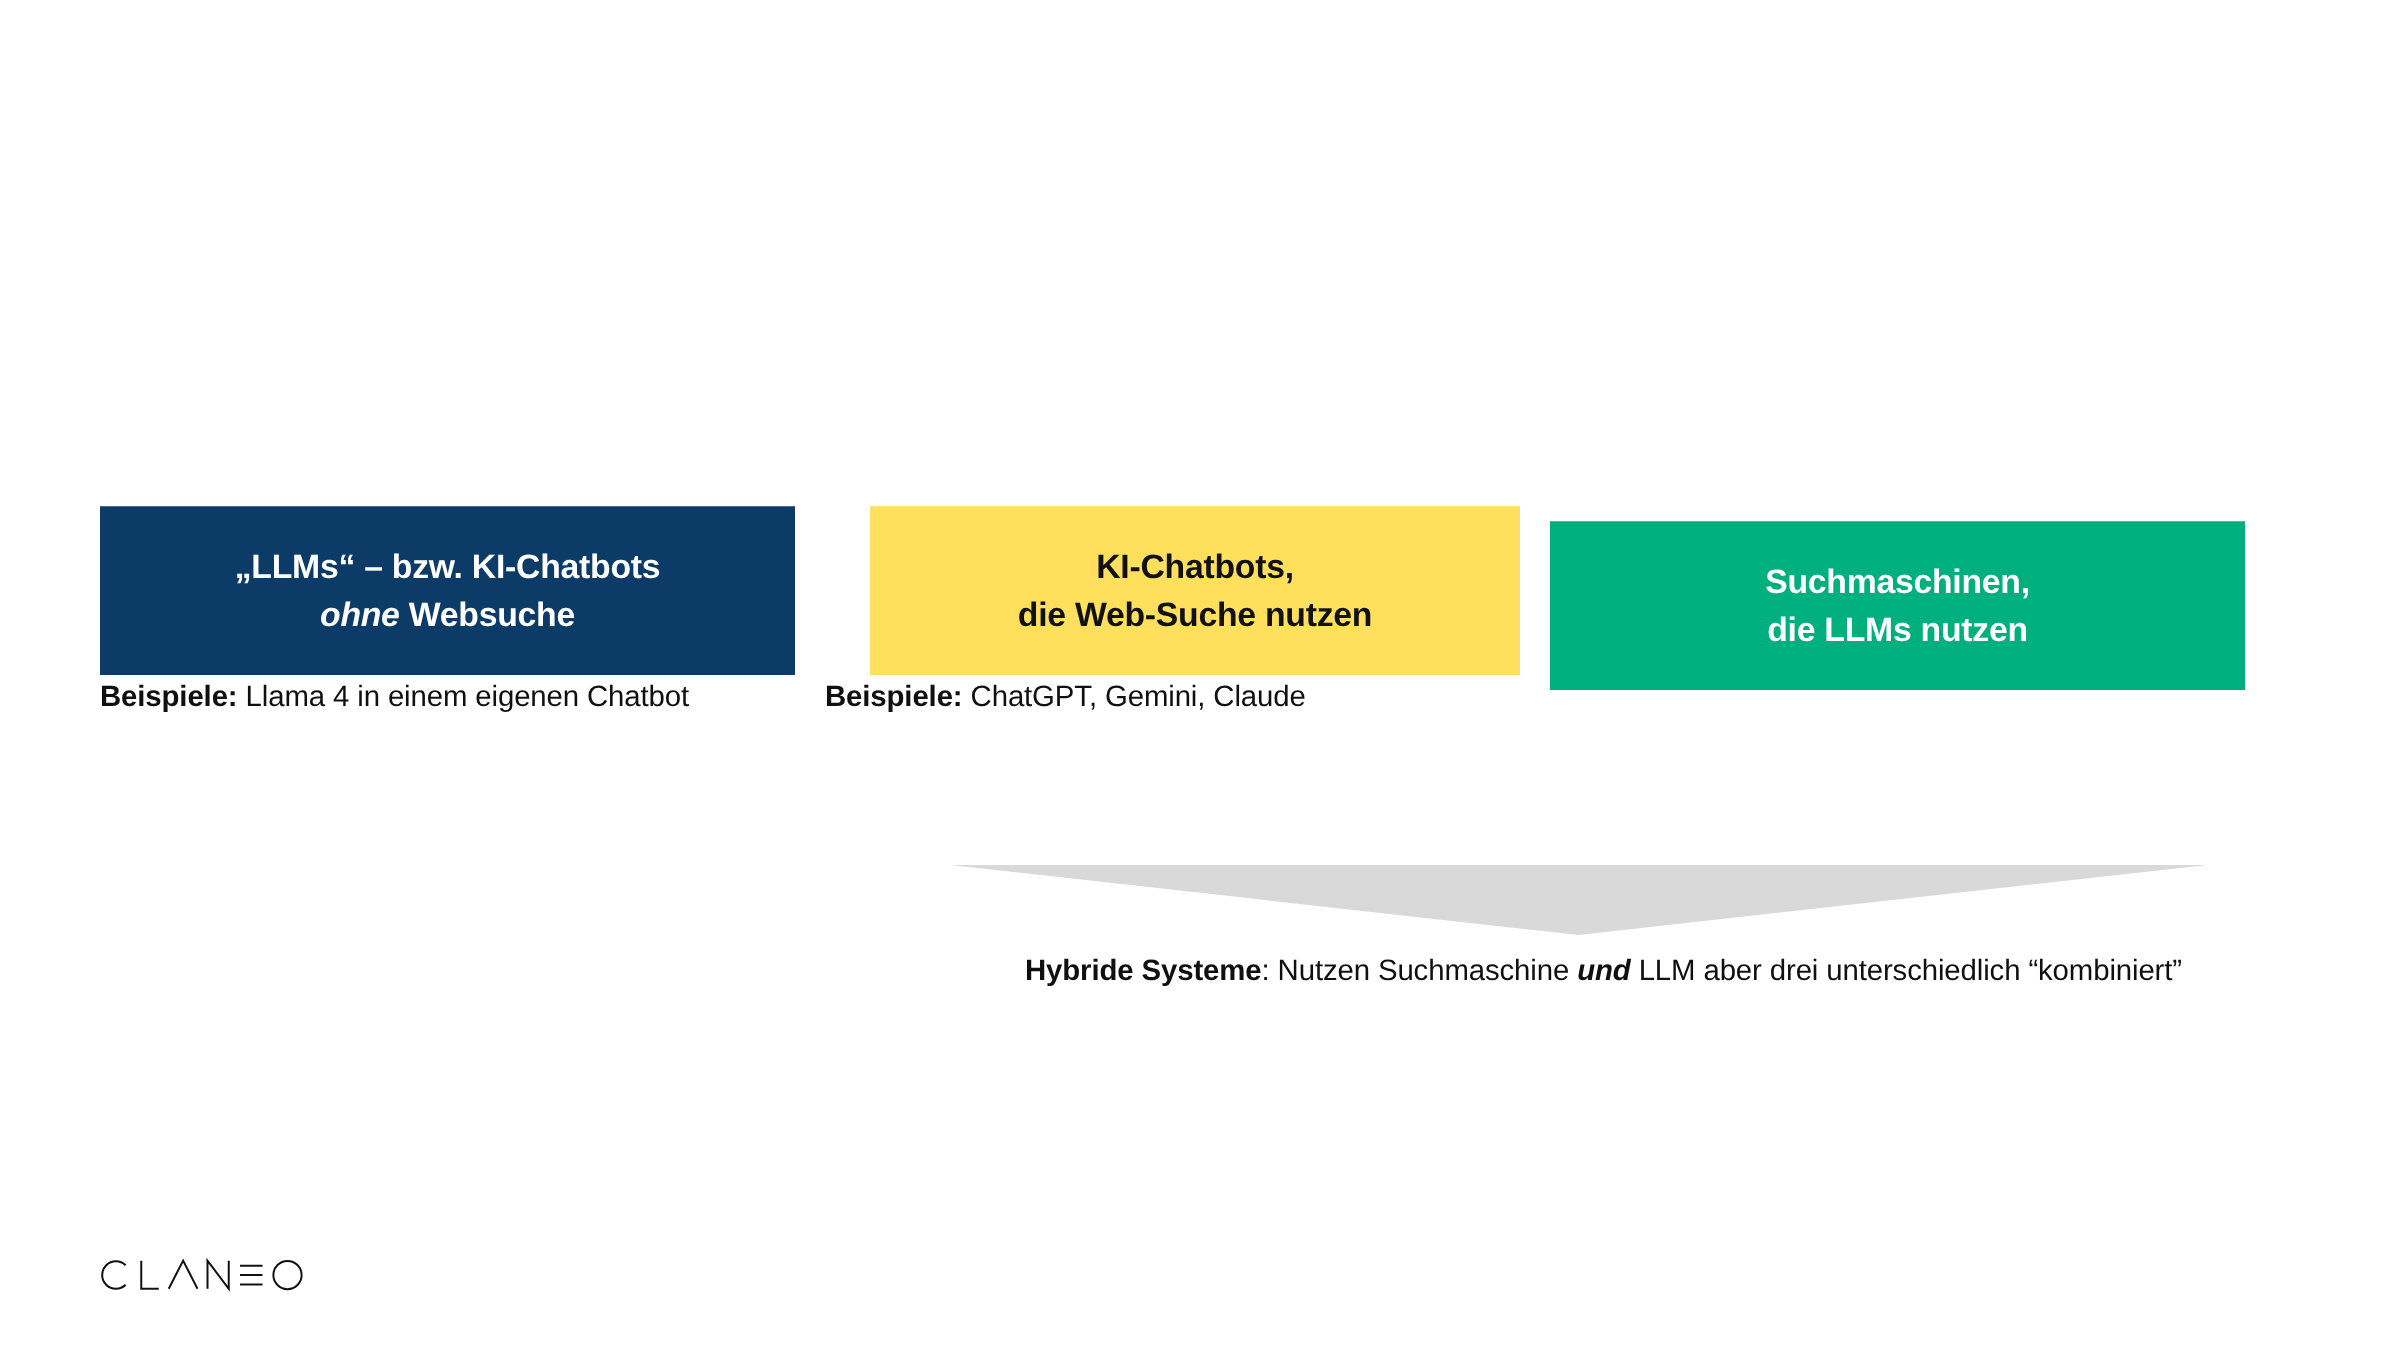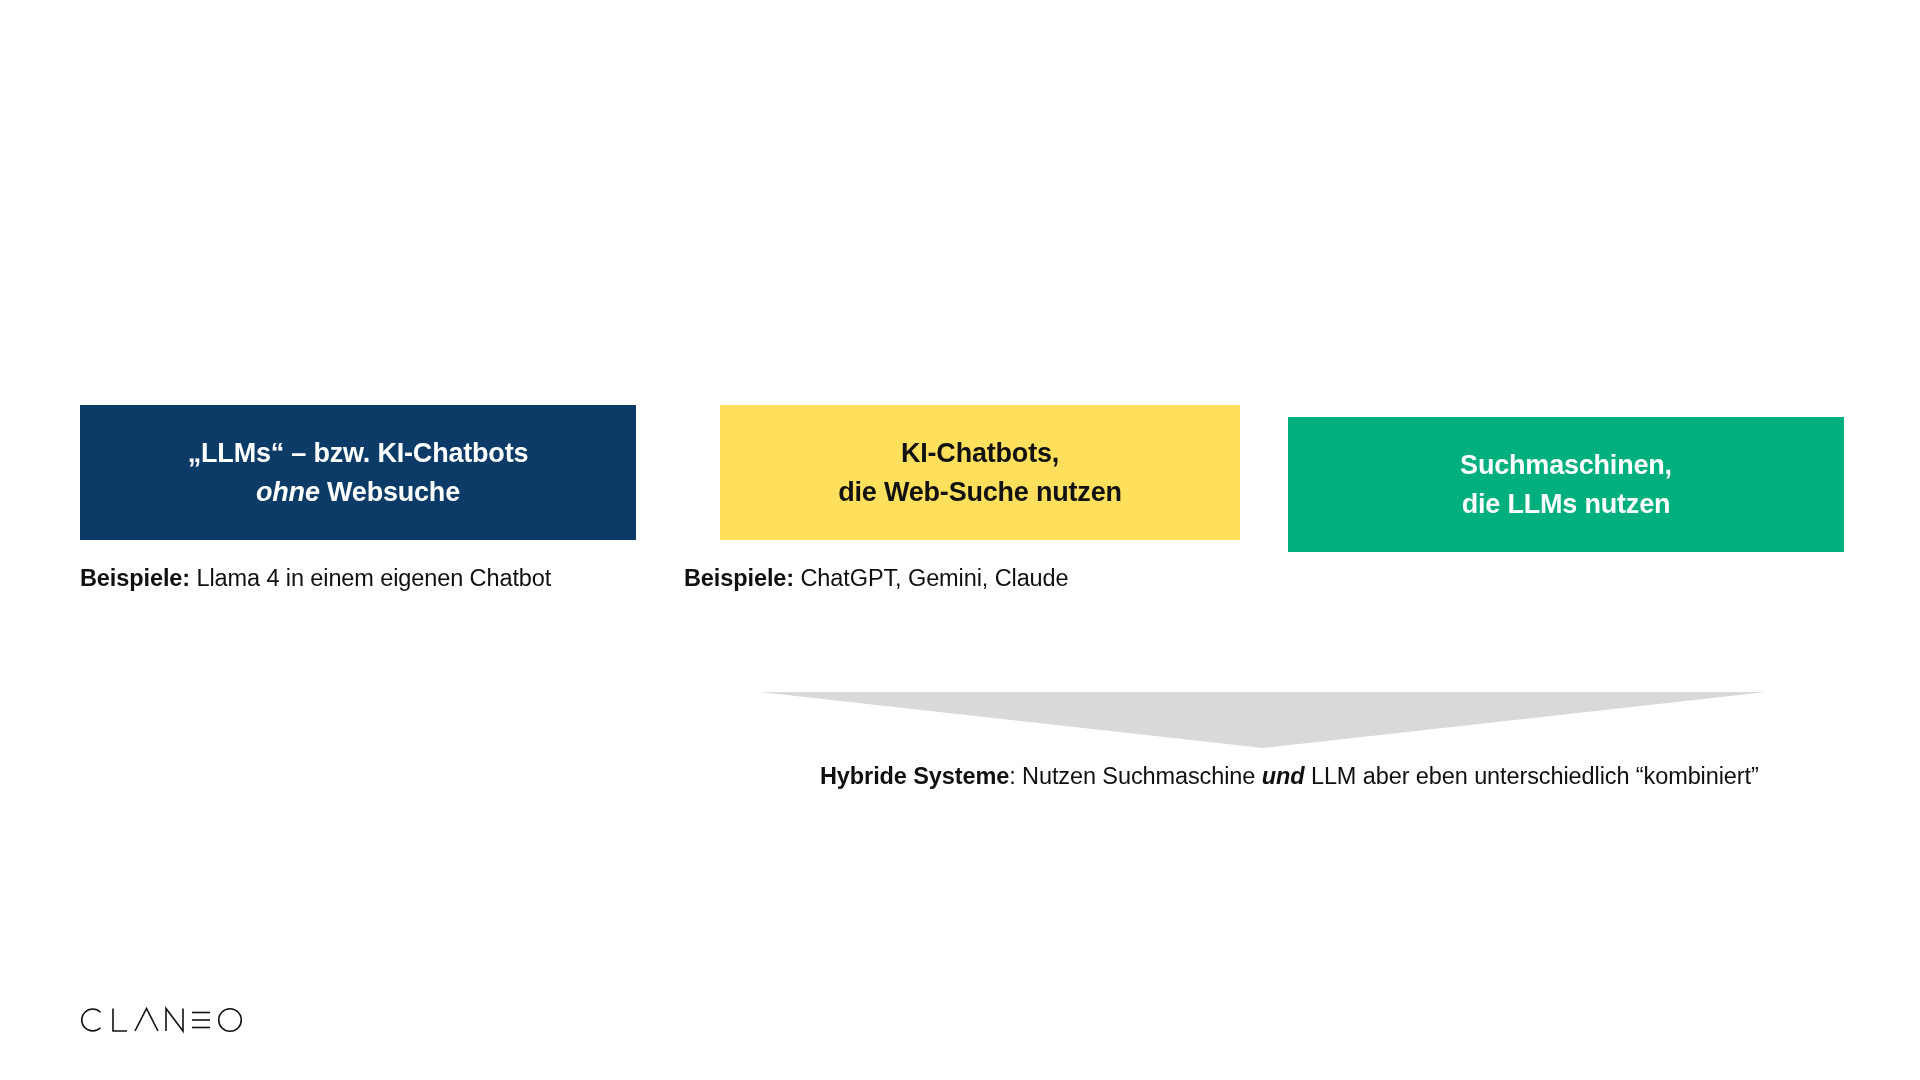--- a/index.html
+++ b/index.html
@@ -39,21 +39,21 @@
     white-space: nowrap;
   }
 
   
   .cards {
     position: absolute;
     left: 80px;
     top: 405px;
     width: 1680px;
     display: flex;
-    gap: 48px;
+    gap: 24px;
   }
   .card {
     width: 556px;
     flex: 0 0 556px;
   }
   .card-head {
     height: 135px;
     display: flex;
     flex-direction: column;
     align-items: center;
@@ -70,21 +70,20 @@
     white-space: nowrap;
   }
   .card-head .hl .it {
     font-style: italic;
   }
   .card-1 .card-head { background: #0B3B66; color: #ffffff; }
   .card-2 .card-head { background: #FFE05C; color: #111111; }
   .card-3 .card-head { background: #00AF7E; color: #ffffff; }
 
   .card-body {
-    margin-top: 21px;
     font-size: 23.5px;
     line-height: 1.46;
     color: #101010;
     letter-spacing: -0.1px;
   }
   .card-body b { font-weight: 700; }
 
   
   .arrow {
     position: absolute;
@@ -151,21 +150,21 @@
     </div>
 
   </div>
 
   <div class="arrow">
     <svg viewBox="0 0 1006 56" preserveAspectRatio="none" aria-hidden="true">
       <polygon points="0,0 1006,0 503,56" fill="#D9D9D9"></polygon>
     </svg>
   </div>
 
-  <div class="hybrid"><b>Hybride Systeme</b><span>: Nutzen Suchmaschine </span><i>und</i><span> LLM aber eben unterschiedlich “kombiniert”</span></div>
+  <div class="hybrid"><b>Hybride Systeme</b><span>: Nutzen Suchmaschine </span><i>und</i><span> LLM aber drei unterschiedlich “kombiniert”</span></div>
 
   <div class="logo">
     <svg viewBox="0 0 170 30" aria-hidden="true">
       <g fill="none" stroke="#111111" stroke-width="1.6" stroke-linecap="butt">
 
         <path d="M20.5 7.2 A11 11 0 1 0 20.5 22.8"></path>
 
         <path d="M33 3.5 L33 26 L47 26"></path>
 
         <path d="M55 26 L66.5 3.5 L78 26"></path>

